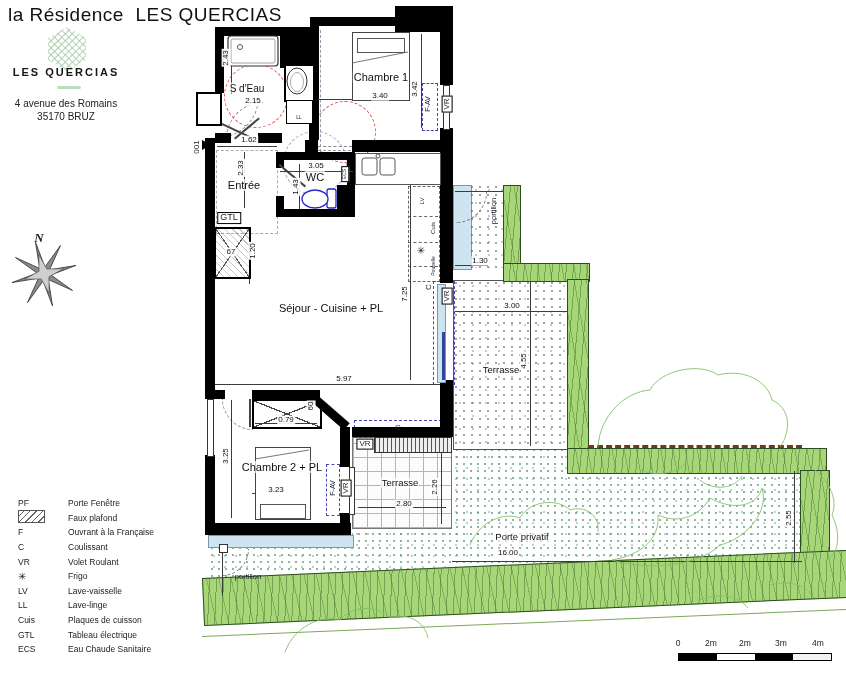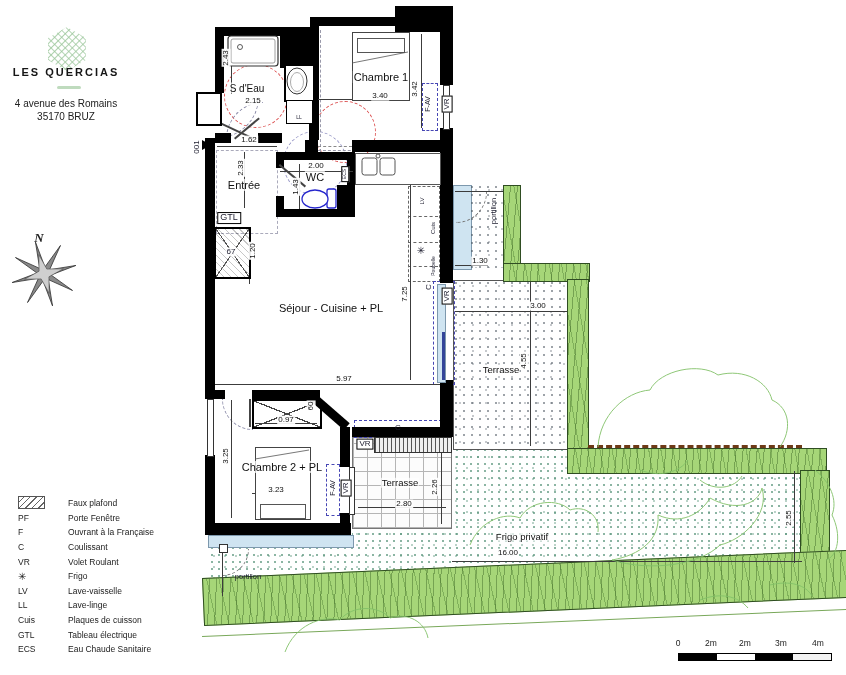--- a/index.html
+++ b/index.html
@@ -64,20 +64,21 @@
   #sbar span{display:block;height:100%;flex:0 0 38px;}
   #compass-n{position:absolute;left:39px;top:238px;transform:translate(-50%,-50%);
     font-family:"Liberation Serif",serif;font-style:italic;font-weight:700;font-size:13px;color:#222;}
   svg{display:block;}
 </style>
 </head>
 <body>
 
 <div id="stage">
 
+  <div id="page-title">la Résidence  LES QUERCIAS</div>
   <svg class="abs" style="left:44px;top:26px" width="46" height="46" viewBox="0 0 46 46">
     <defs>
       <pattern id="lat" width="5" height="5" patternUnits="userSpaceOnUse" patternTransform="rotate(45)">
         <rect width="5" height="5" fill="#fff"></rect>
         <path d="M0 0H5M0 0V5" stroke="#9cc79b" stroke-width="1.6"></path>
       </pattern>
     </defs>
     <polygon points="23,1 42,12 42,34 23,45 4,34 4,12" fill="url(#lat)" stroke="none"></polygon>
   </svg>
   <div id="logo-wordmark">LES QUERCIAS</div>
@@ -250,40 +251,40 @@
 
   <div id="labels" class="abs" style="left:0;top:0;width:846px;height:675px;">
       <span class="lbl room" style="left: 247px; top: 88px; font-size: 10px; transform: translate(-50%, -50%) rotate(0deg);">S d'Eau</span>
       <span class="lbl room" style="left: 381px; top: 77px; font-size: 11px; transform: translate(-50%, -50%) rotate(0deg);">Chambre 1</span>
       <span class="lbl room" style="left: 244px; top: 185px; font-size: 11px; transform: translate(-50%, -50%) rotate(0deg);">Entrée</span>
       <span class="lbl room" style="left: 315px; top: 177px; font-size: 11px; transform: translate(-50%, -50%) rotate(0deg);">WC</span>
       <span class="lbl room" style="left: 331px; top: 308px; font-size: 11px; transform: translate(-50%, -50%) rotate(0deg);">Séjour - Cuisine + PL</span>
       <span class="lbl room" style="left: 282px; top: 467px; font-size: 11px; transform: translate(-50%, -50%) rotate(0deg);">Chambre 2 + PL</span>
       <span class="lbl room" style="left: 400px; top: 483px; font-size: 9.5px; transform: translate(-50%, -50%) rotate(0deg);">Terrasse</span>
       <span class="lbl room" style="left: 501px; top: 370px; font-size: 9.5px; transform: translate(-50%, -50%) rotate(0deg);">Terrasse</span>
-      <span class="lbl room" style="left: 522px; top: 537px; font-size: 9.5px; transform: translate(-50%, -50%) rotate(0deg);">Frigo privatif</span>
+      <span class="lbl room" style="left: 522px; top: 537px; font-size: 9.5px; transform: translate(-50%, -50%) rotate(0deg);">Porte privatif</span>
       <span class="lbl dim" style="left: 226px; top: 58px; transform: translate(-50%, -50%) rotate(-90deg);">2.43</span>
       <span class="lbl dim" style="left: 253px; top: 101px; transform: translate(-50%, -50%) rotate(0deg);">2.15</span>
       <span class="lbl dim" style="left: 249px; top: 140px; transform: translate(-50%, -50%) rotate(0deg);">1.62</span>
       <span class="lbl dim" style="left: 241px; top: 168px; transform: translate(-50%, -50%) rotate(-90deg);">2.33</span>
-      <span class="lbl dim" style="left: 316px; top: 166px; transform: translate(-50%, -50%) rotate(0deg);">2.00</span>
+      <span class="lbl dim" style="left: 316px; top: 166px; transform: translate(-50%, -50%) rotate(0deg);">3.05</span>
       <span class="lbl dim" style="left: 296px; top: 187px; transform: translate(-50%, -50%) rotate(-90deg);">1.43</span>
       <span class="lbl dim" style="left: 380px; top: 96px; transform: translate(-50%, -50%) rotate(0deg); text-align: center;">3.40</span>
       <span class="lbl dim" style="left: 415px; top: 89px; transform: translate(-50%, -50%) rotate(-90deg);">3.42</span>
       <span class="lbl dim" style="left: 253px; top: 251px; transform: translate(-50%, -50%) rotate(-90deg);">1.20</span>
       <span class="lbl dim" style="left: 344px; top: 379px; transform: translate(-50%, -50%) rotate(0deg);">5.97</span>
       <span class="lbl dim" style="left: 405px; top: 294px; transform: translate(-50%, -50%) rotate(-90deg);">7.25</span>
-      <span class="lbl dim" style="left: 286px; top: 420px; transform: translate(-50%, -50%) rotate(0deg);">0.97</span>
+      <span class="lbl dim" style="left: 286px; top: 420px; transform: translate(-50%, -50%) rotate(0deg);">0.79</span>
       <span class="lbl dim" style="left: 311px; top: 406px; transform: translate(-50%, -50%) rotate(-90deg);">60</span>
       <span class="lbl dim" style="left: 226px; top: 456px; transform: translate(-50%, -50%) rotate(-90deg);">3.25</span>
       <span class="lbl dim" style="left: 276px; top: 490px; transform: translate(-50%, -50%) rotate(0deg);">3.23</span>
       <span class="lbl dim" style="left: 404px; top: 504px; transform: translate(-50%, -50%) rotate(0deg);">2.80</span>
       <span class="lbl dim" style="left: 435px; top: 487px; transform: translate(-50%, -50%) rotate(-90deg);">2.26</span>
       <span class="lbl dim" style="left: 480px; top: 261px; transform: translate(-50%, -50%) rotate(0deg);">1.30</span>
-      <span class="lbl dim" style="left: 512px; top: 306px; transform: translate(-50%, -50%) rotate(0deg); margin-left: 26px;">3.00</span>
+      <span class="lbl dim" style="left: 512px; top: 306px; transform: translate(-50%, -50%) rotate(0deg);">3.00</span>
       <span class="lbl dim" style="left: 524px; top: 361px; transform: translate(-50%, -50%) rotate(-90deg);">4.55</span>
       <span class="lbl dim" style="left: 508px; top: 553px; transform: translate(-50%, -50%) rotate(0deg);">16.00</span>
       <span class="lbl dim" style="left: 789px; top: 518px; transform: translate(-50%, -50%) rotate(-90deg);">2.55</span>
       <span class="lbl ann" style="left: 197px; top: 147px; font-size: 8px; transform: translate(-50%, -50%) rotate(-90deg);">001</span>
       <span class="lbl ann boxed" style="left: 229px; top: 218px; font-size: 9px; transform: translate(-50%, -50%) rotate(0deg);">GTL</span>
       <span class="lbl ann dim" style="left: 231px; top: 252px; font-size: 8px; transform: translate(-50%, -50%) rotate(0deg);">67</span>
       <span class="lbl ann boxed" style="left: 345px; top: 174px; font-size: 5px; transform: translate(-50%, -50%) rotate(-90deg);">ECS</span>
       <span class="lbl ann" style="left: 299px; top: 118px; font-size: 5px; transform: translate(-50%, -50%) rotate(0deg);">LL</span>
       <span class="lbl ann" style="left: 422px; top: 201px; font-size: 6px; transform: translate(-50%, -50%) rotate(-90deg);">LV</span>
       <span class="lbl ann" style="left: 433px; top: 228px; font-size: 6px; transform: translate(-50%, -50%) rotate(-90deg);">Cuis</span>
@@ -296,26 +297,26 @@
       <span class="lbl ann" style="left: 333px; top: 488px; font-size: 7px; transform: translate(-50%, -50%) rotate(-90deg);">F-AV</span>
       <span class="lbl ann boxed" style="left: 346px; top: 488px; font-size: 8px; transform: translate(-50%, -50%) rotate(-90deg);">VR</span>
       <span class="lbl ann" style="left: 398px; top: 428px; font-size: 8px; transform: translate(-50%, -50%) rotate(0deg);">C</span>
       <span class="lbl ann boxed" style="left: 365px; top: 444px; font-size: 8px; transform: translate(-50%, -50%) rotate(0deg);">VR</span>
       <span class="lbl ann" style="left: 494px; top: 211px; font-size: 7.5px; transform: translate(-50%, -50%) rotate(-90deg);">portillon</span>
       <span class="lbl ann" style="left: 248px; top: 577px; font-size: 7.5px; transform: translate(-50%, -50%) rotate(0deg);">portillon</span>
     </div>
 
   <ul id="legend">
       <li>
+        <span class="lsym">PF</span>
+        <span class="llab">Porte Fenêtre</span>
+      </li>
+      <li>
         <span class="lsym"><span class="hatchbox"></span></span>
         <span class="llab">Faux plafond</span>
-      </li>
-      <li>
-        <span class="lsym">PF</span>
-        <span class="llab">Porte Fenêtre</span>
       </li>
       <li>
         <span class="lsym">F</span>
         <span class="llab">Ouvrant à la Française</span>
       </li>
       <li>
         <span class="lsym">C</span>
         <span class="llab">Coulissant</span>
       </li>
       <li>

